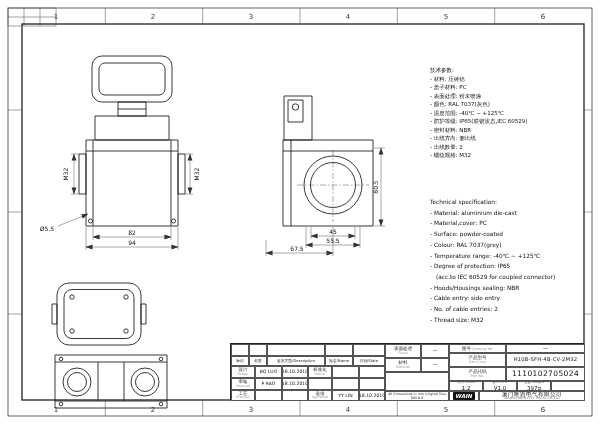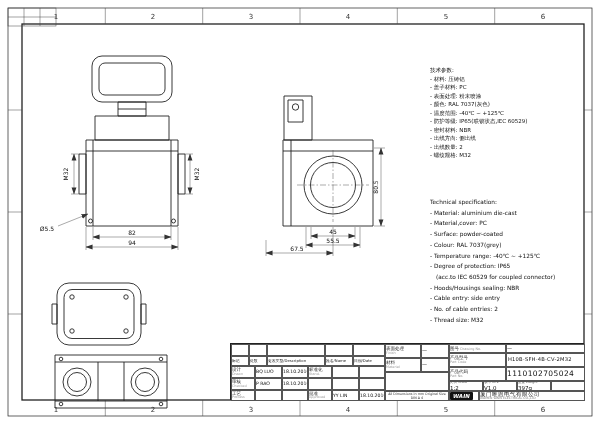--- a/index.html
+++ b/index.html
@@ -9,21 +9,21 @@
   #sheet svg{position:absolute;left:0;top:0;}
   .ov{position:absolute;}
   
   .specs{color:#111;}
   .specs .stitle{white-space:nowrap;}
   .specs .sline{white-space:nowrap;}
   #specs-cn{left:430px;top:66px;width:158px;font-size:5.5px;line-height:1.55;}
   #specs-en{left:430px;top:197px;width:160px;font-size:5.8px;line-height:1.85;}
   
   #titleblock{left:230px;top:343px;width:354px;height:57px;border:1px solid #222;}
-  .tc{position:absolute;border:0.5px solid #555;display:flex;flex-direction:column;align-items:flex-start;justify-content:center;text-align:center;overflow:hidden;line-height:1.15;background:#fff;}
+  .tc{position:absolute;border:0.5px solid #555;display:flex;flex-direction:column;align-items:center;justify-content:center;text-align:center;overflow:hidden;line-height:1.15;background:#fff;}
   .cn1{font-size:4.5px;color:#222;}
   .en1{font-size:3.4px;color:#999;}
   .hdr{font-size:3.8px;color:#222;white-space:nowrap;}
   .nm{font-size:4.6px;white-space:nowrap;}
   .val{font-size:5px;}
   .pc{font-size:5.2px;letter-spacing:0.2px;padding:0 1px;}
   .big{font-size:7.5px;letter-spacing:0.4px;}
   .lab{font-size:3.4px;color:#666;white-space:nowrap;}
   .val2{font-size:5.5px;}
   .note{font-size:3.3px;color:#333;line-height:1.25;padding:0 2px;}

